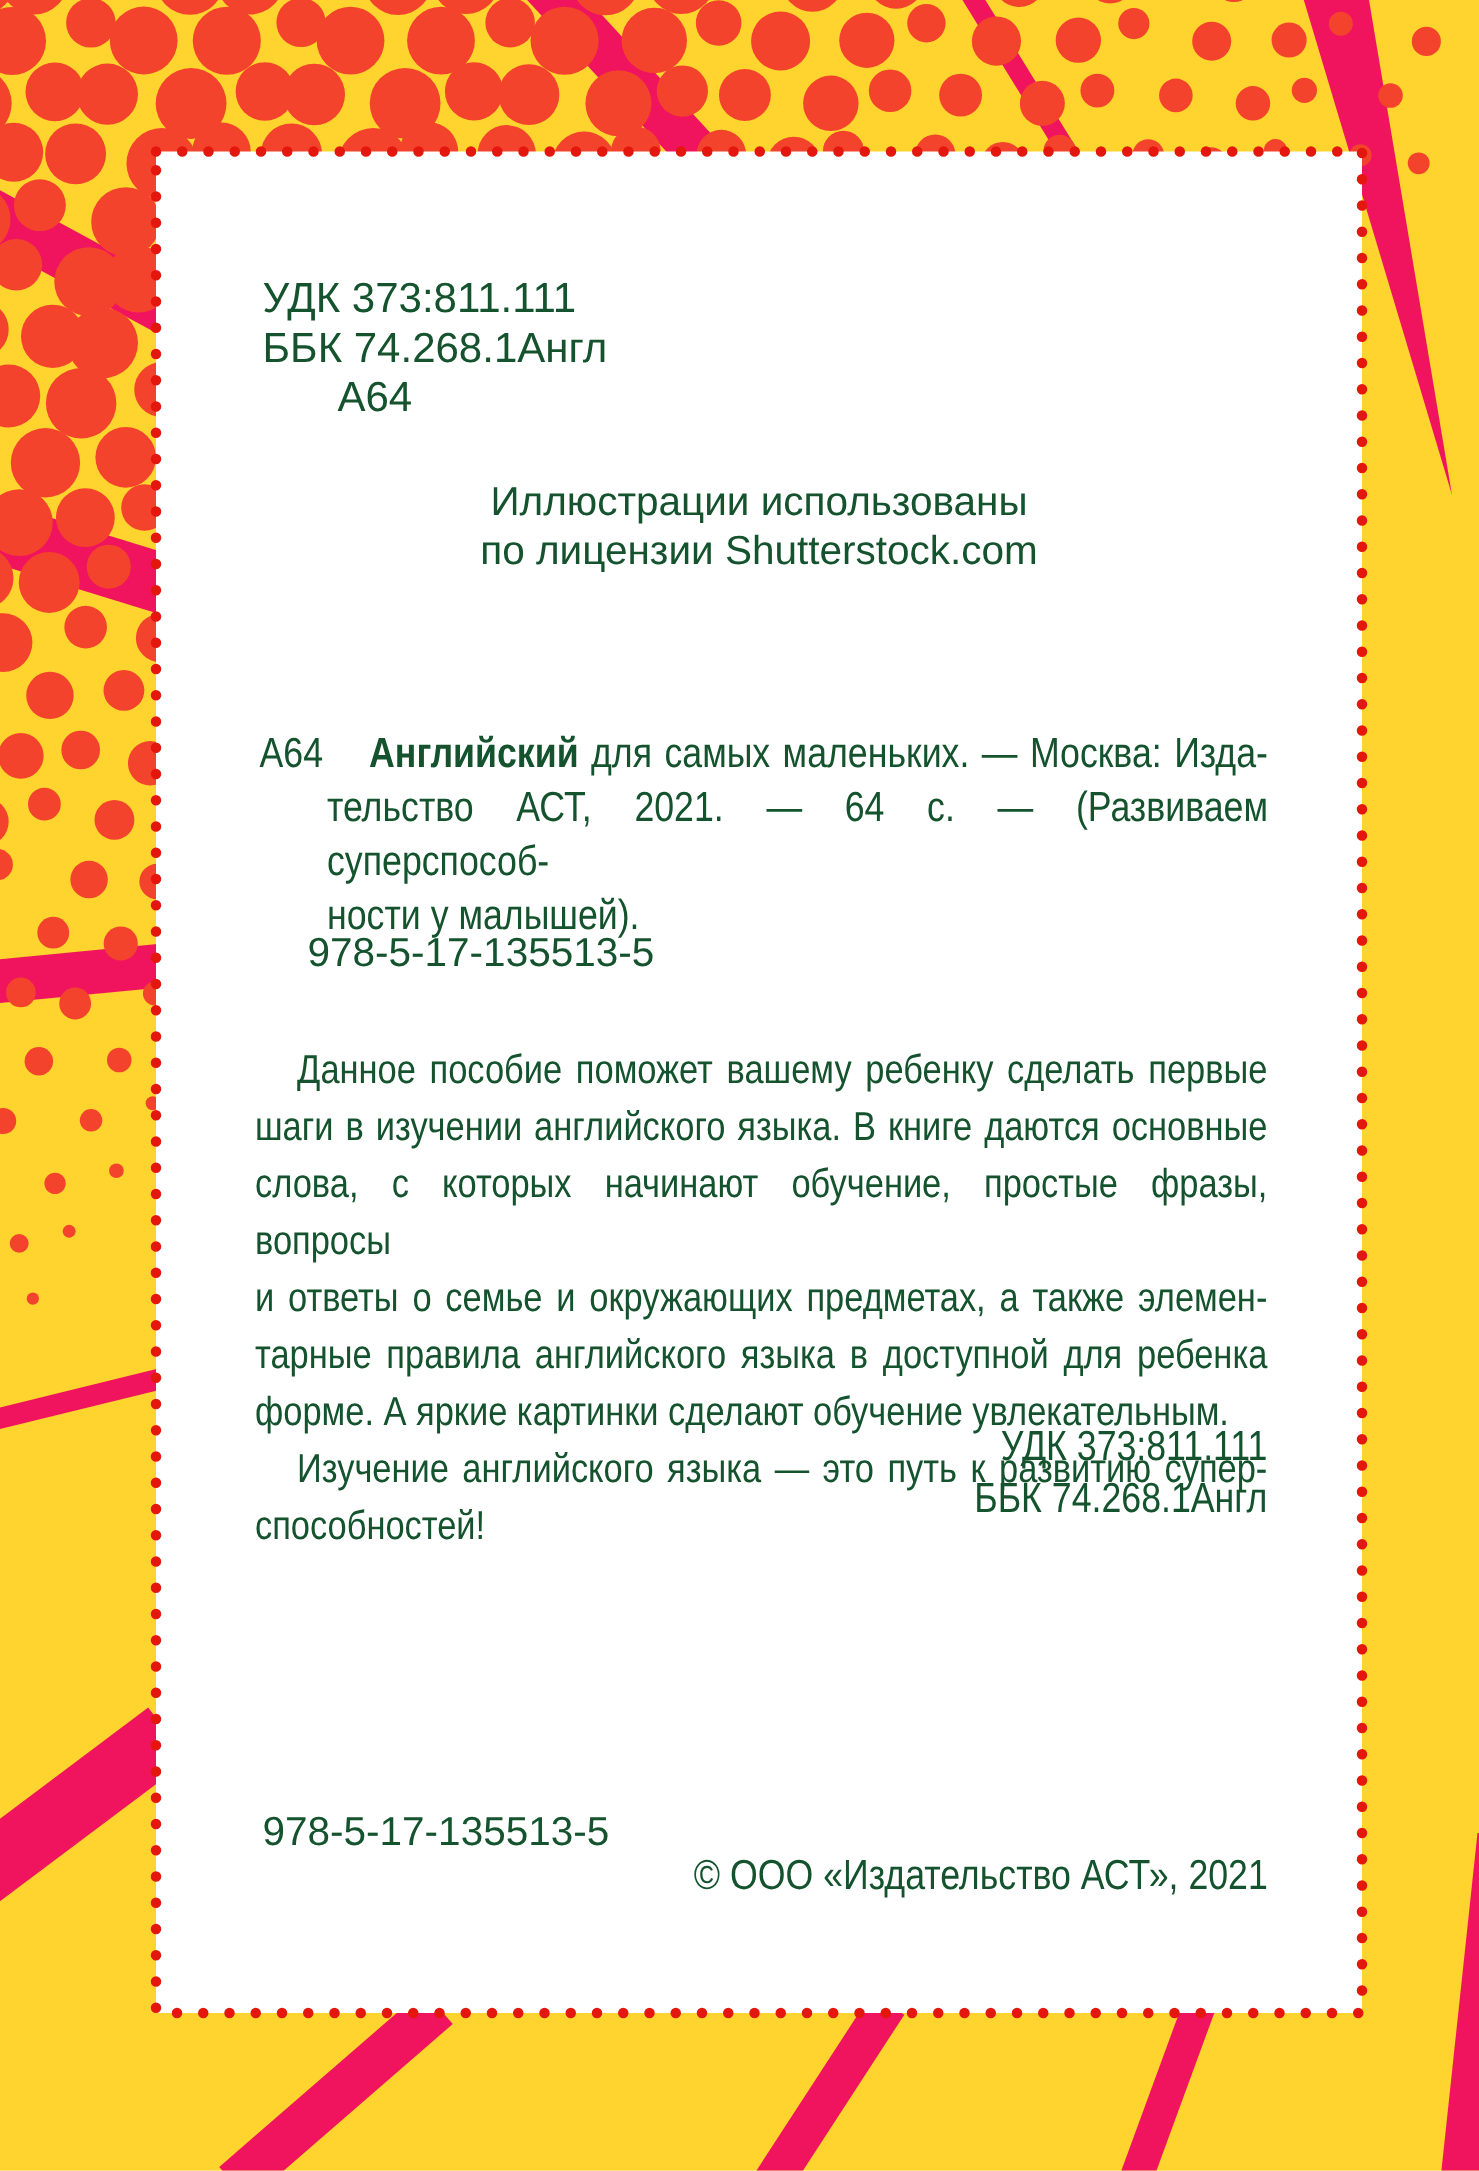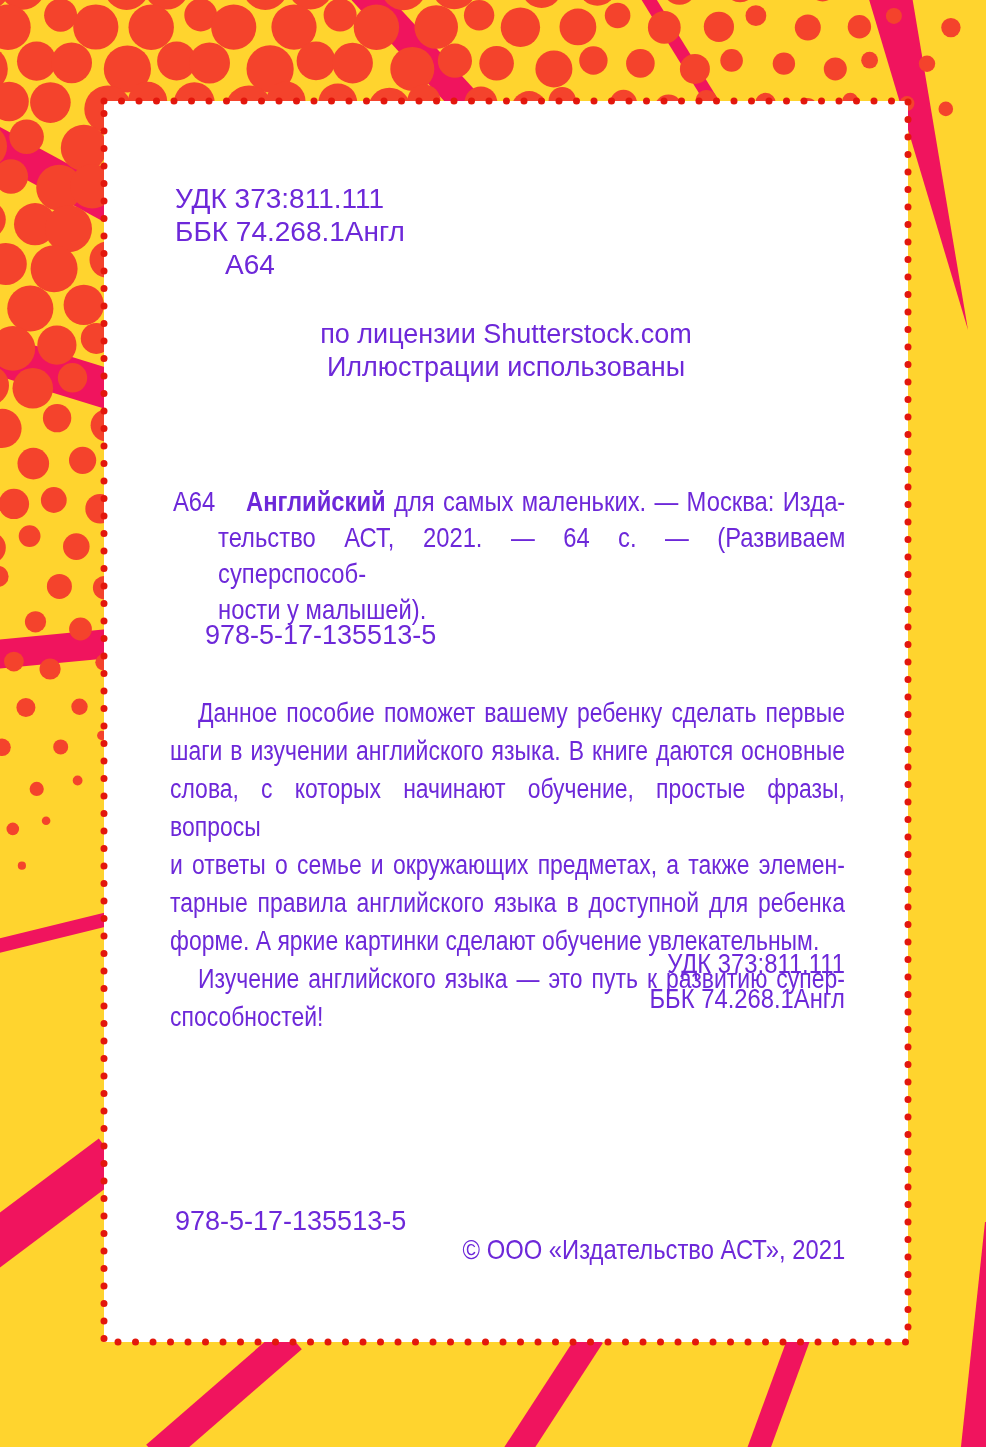--- a/index.html
+++ b/index.html
@@ -193,31 +193,31 @@
       <circle cx="77.6" cy="780.5" r="4.9"></circle>
       <circle cx="12.8" cy="828.9" r="6.3"></circle>
       <circle cx="46.1" cy="820.8" r="4.3"></circle>
       <circle cx="-11.3" cy="868.2" r="5.5"></circle>
       <circle cx="21.9" cy="865.7" r="4.1"></circle>
     </g>
 
   <rect x="104" y="101" width="804" height="1241" stroke-width="7" stroke-dasharray="0 17.5" stroke-linecap="round" fill="#FFFFFF" stroke="#E3170D"></rect>
 </svg>
 
-<div class="card" style="color: #6d28d9; text-decoration: underline;">
+<div class="card" style="color: #14532d; text-decoration: underline;">
 
   <div class="abs top-codes">
     <div>УДК 373:811.111</div>
     <div>ББК 74.268.1Англ</div>
     <div class="code-ind">А64</div>
   </div>
 
   <div class="abs license">
+    <div>Иллюстрации использованы</div>
     <div>по лицензии Shutterstock.com</div>
-    <div>Иллюстрации использованы</div>
   </div>
 
   <div class="abs catalog-code">А64</div>
 
   <div class="abs catalog">
     <div class="tline j ind"><span class="b">Английский</span><span> для самых маленьких. — Москва: Изда-</span></div>
     <div>
         <div class="tline j">тельство АСТ, 2021. — 64 с. — (Развиваем суперспособ-</div>
         <div class="tline lst">ности у малышей).</div>
       </div>

